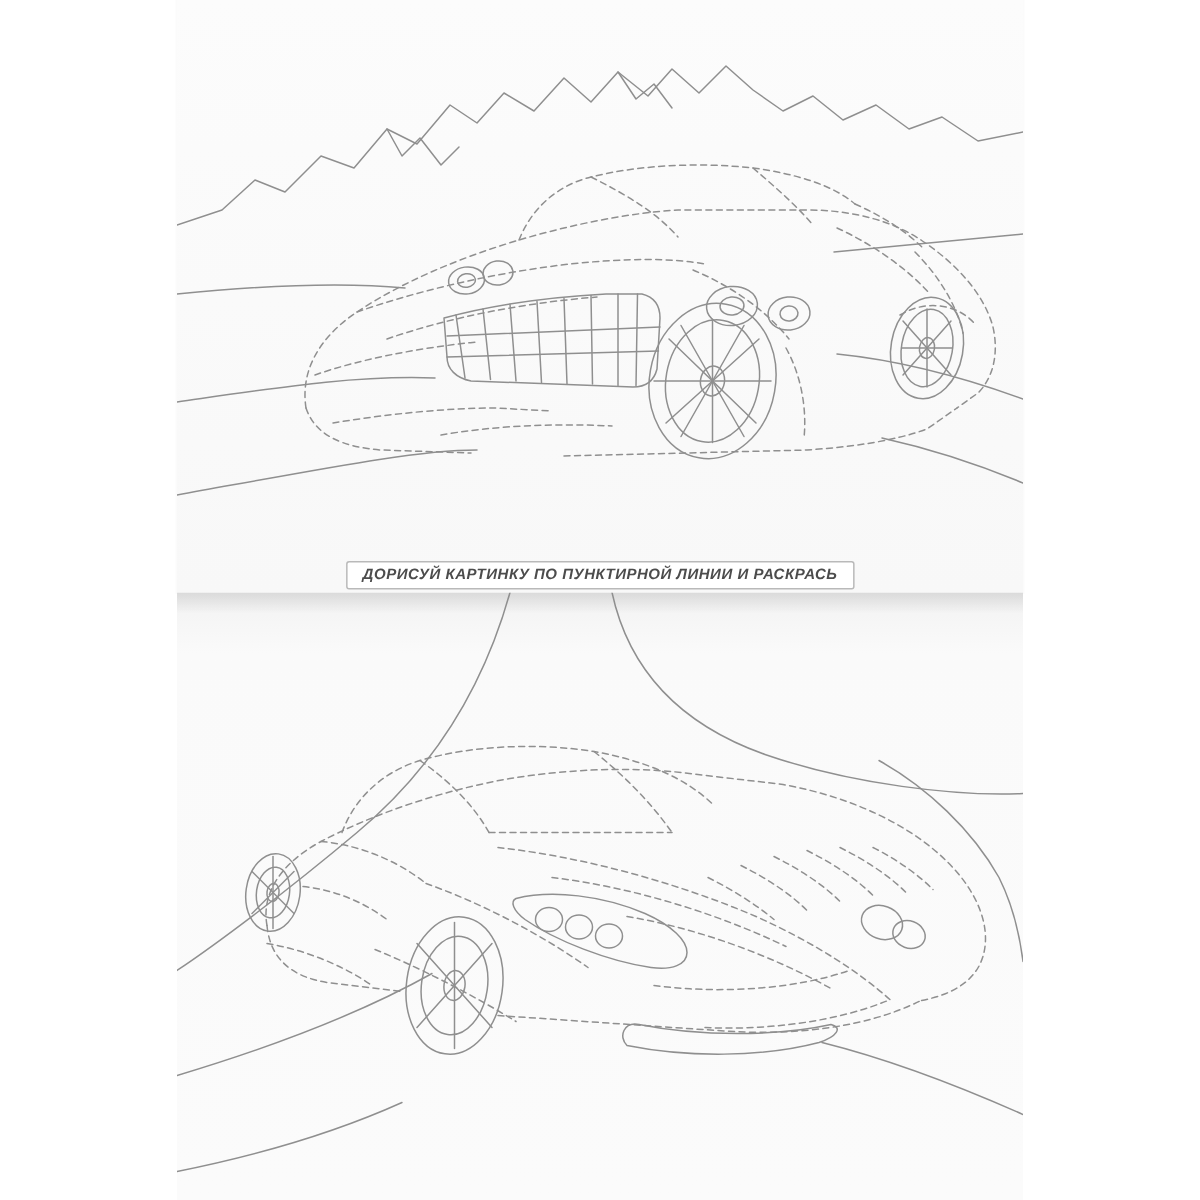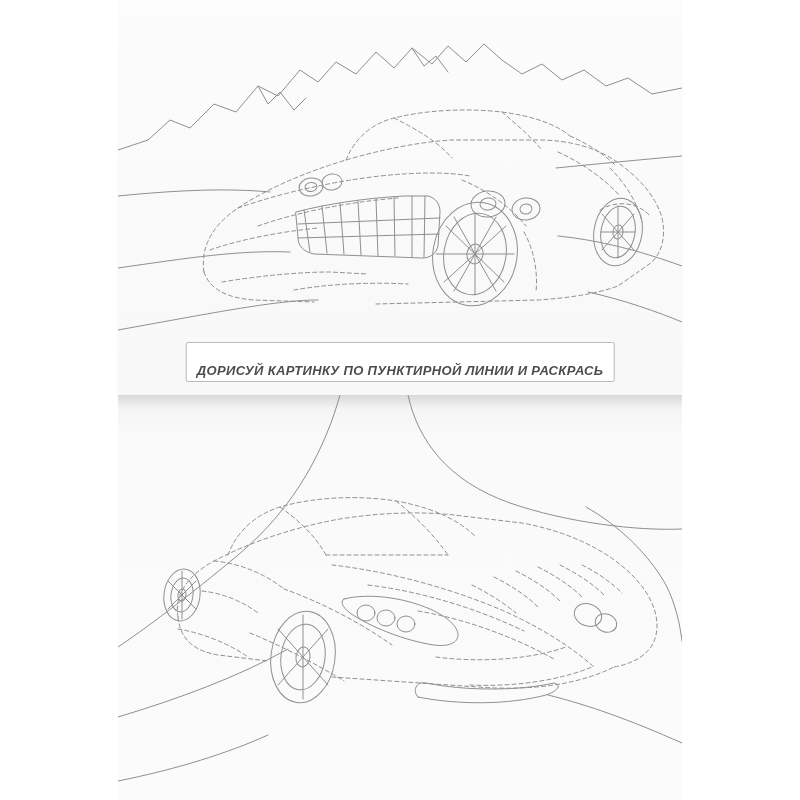--- a/index.html
+++ b/index.html
@@ -56,28 +56,29 @@
     top: 0;
   }
 
   .caption {
     position: absolute;
     left: 50%;
     transform: translateX(-50%);
     border: 1px solid #b9b9b9;
     border-radius: 2px;
     background: #ffffff;
-    padding: 20px 10px 3px 10px;
-    font-size: 13px;
+    padding: 3px 10px 3px 10px;
+    font-size: 10px;
     letter-spacing: 0.35px;
     font-style: italic;
     font-weight: bold;
     color: #4c4c4c;
     white-space: nowrap;
     text-transform: uppercase;
+    margin-top: 32px;
   }
 
   #caption-top { top: 342px; }
 </style>
 </head>
 <body>
 
 <div id="page">
 
   <div class="sheet" id="sheet-top">

